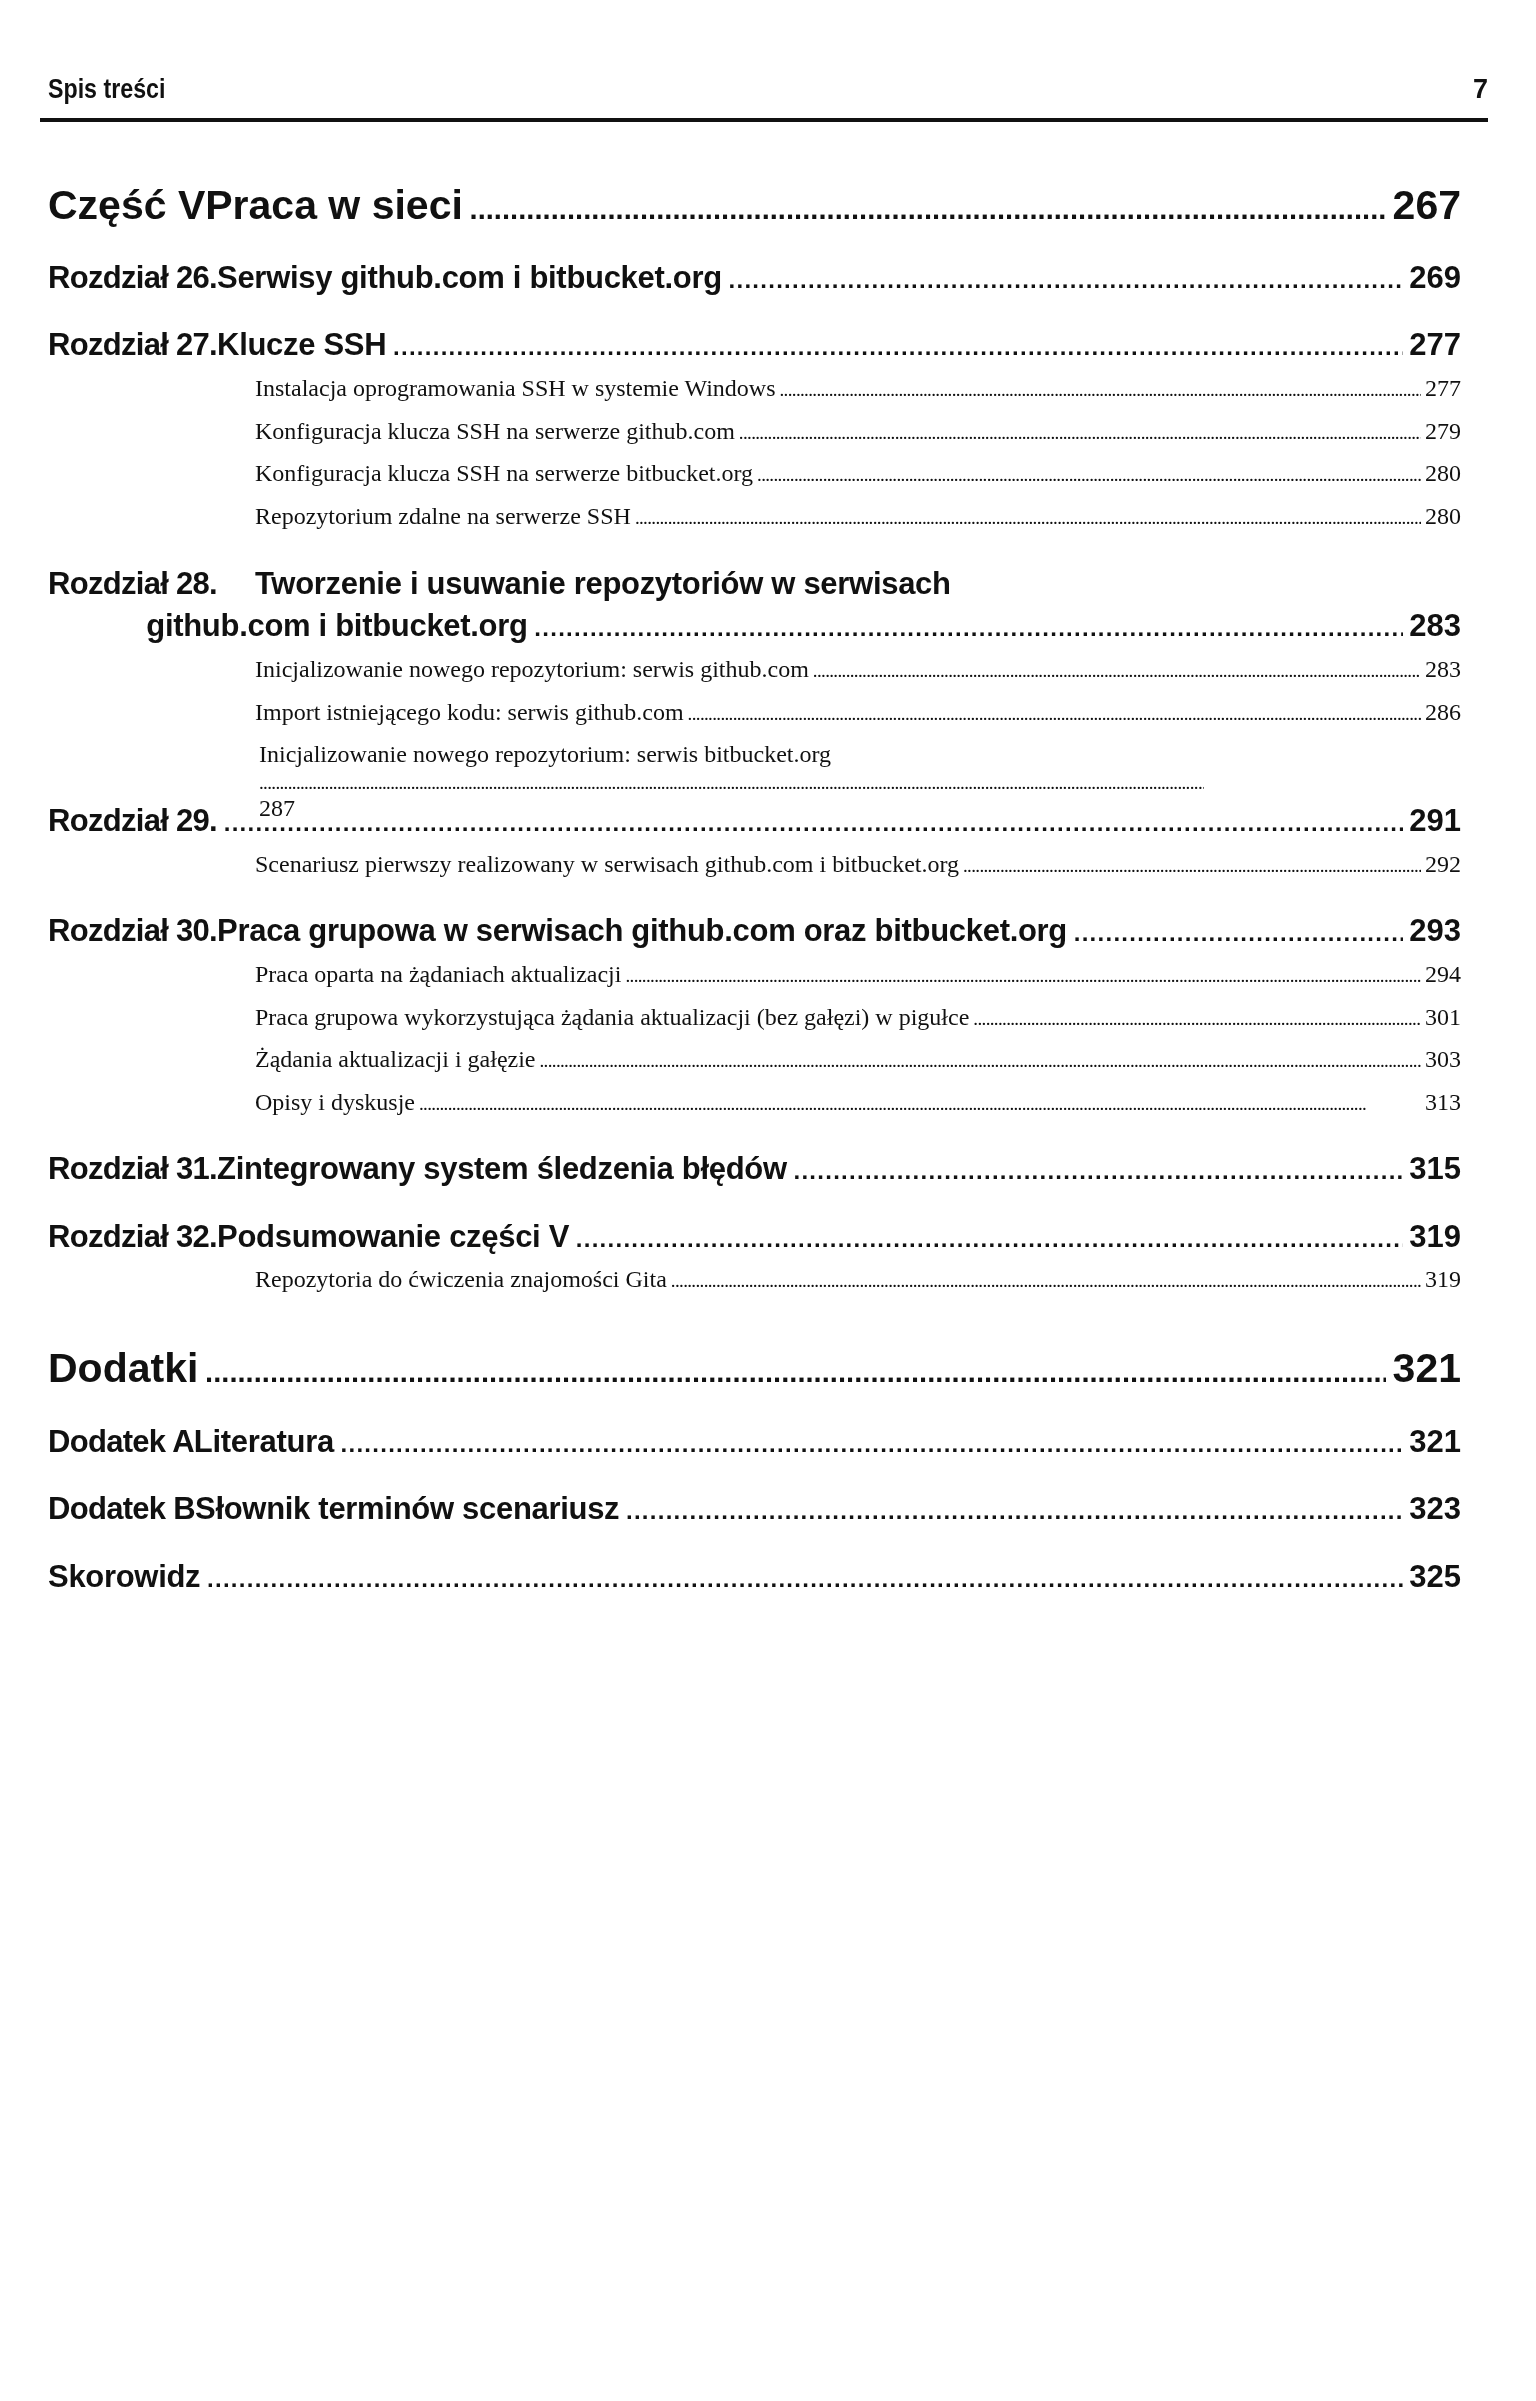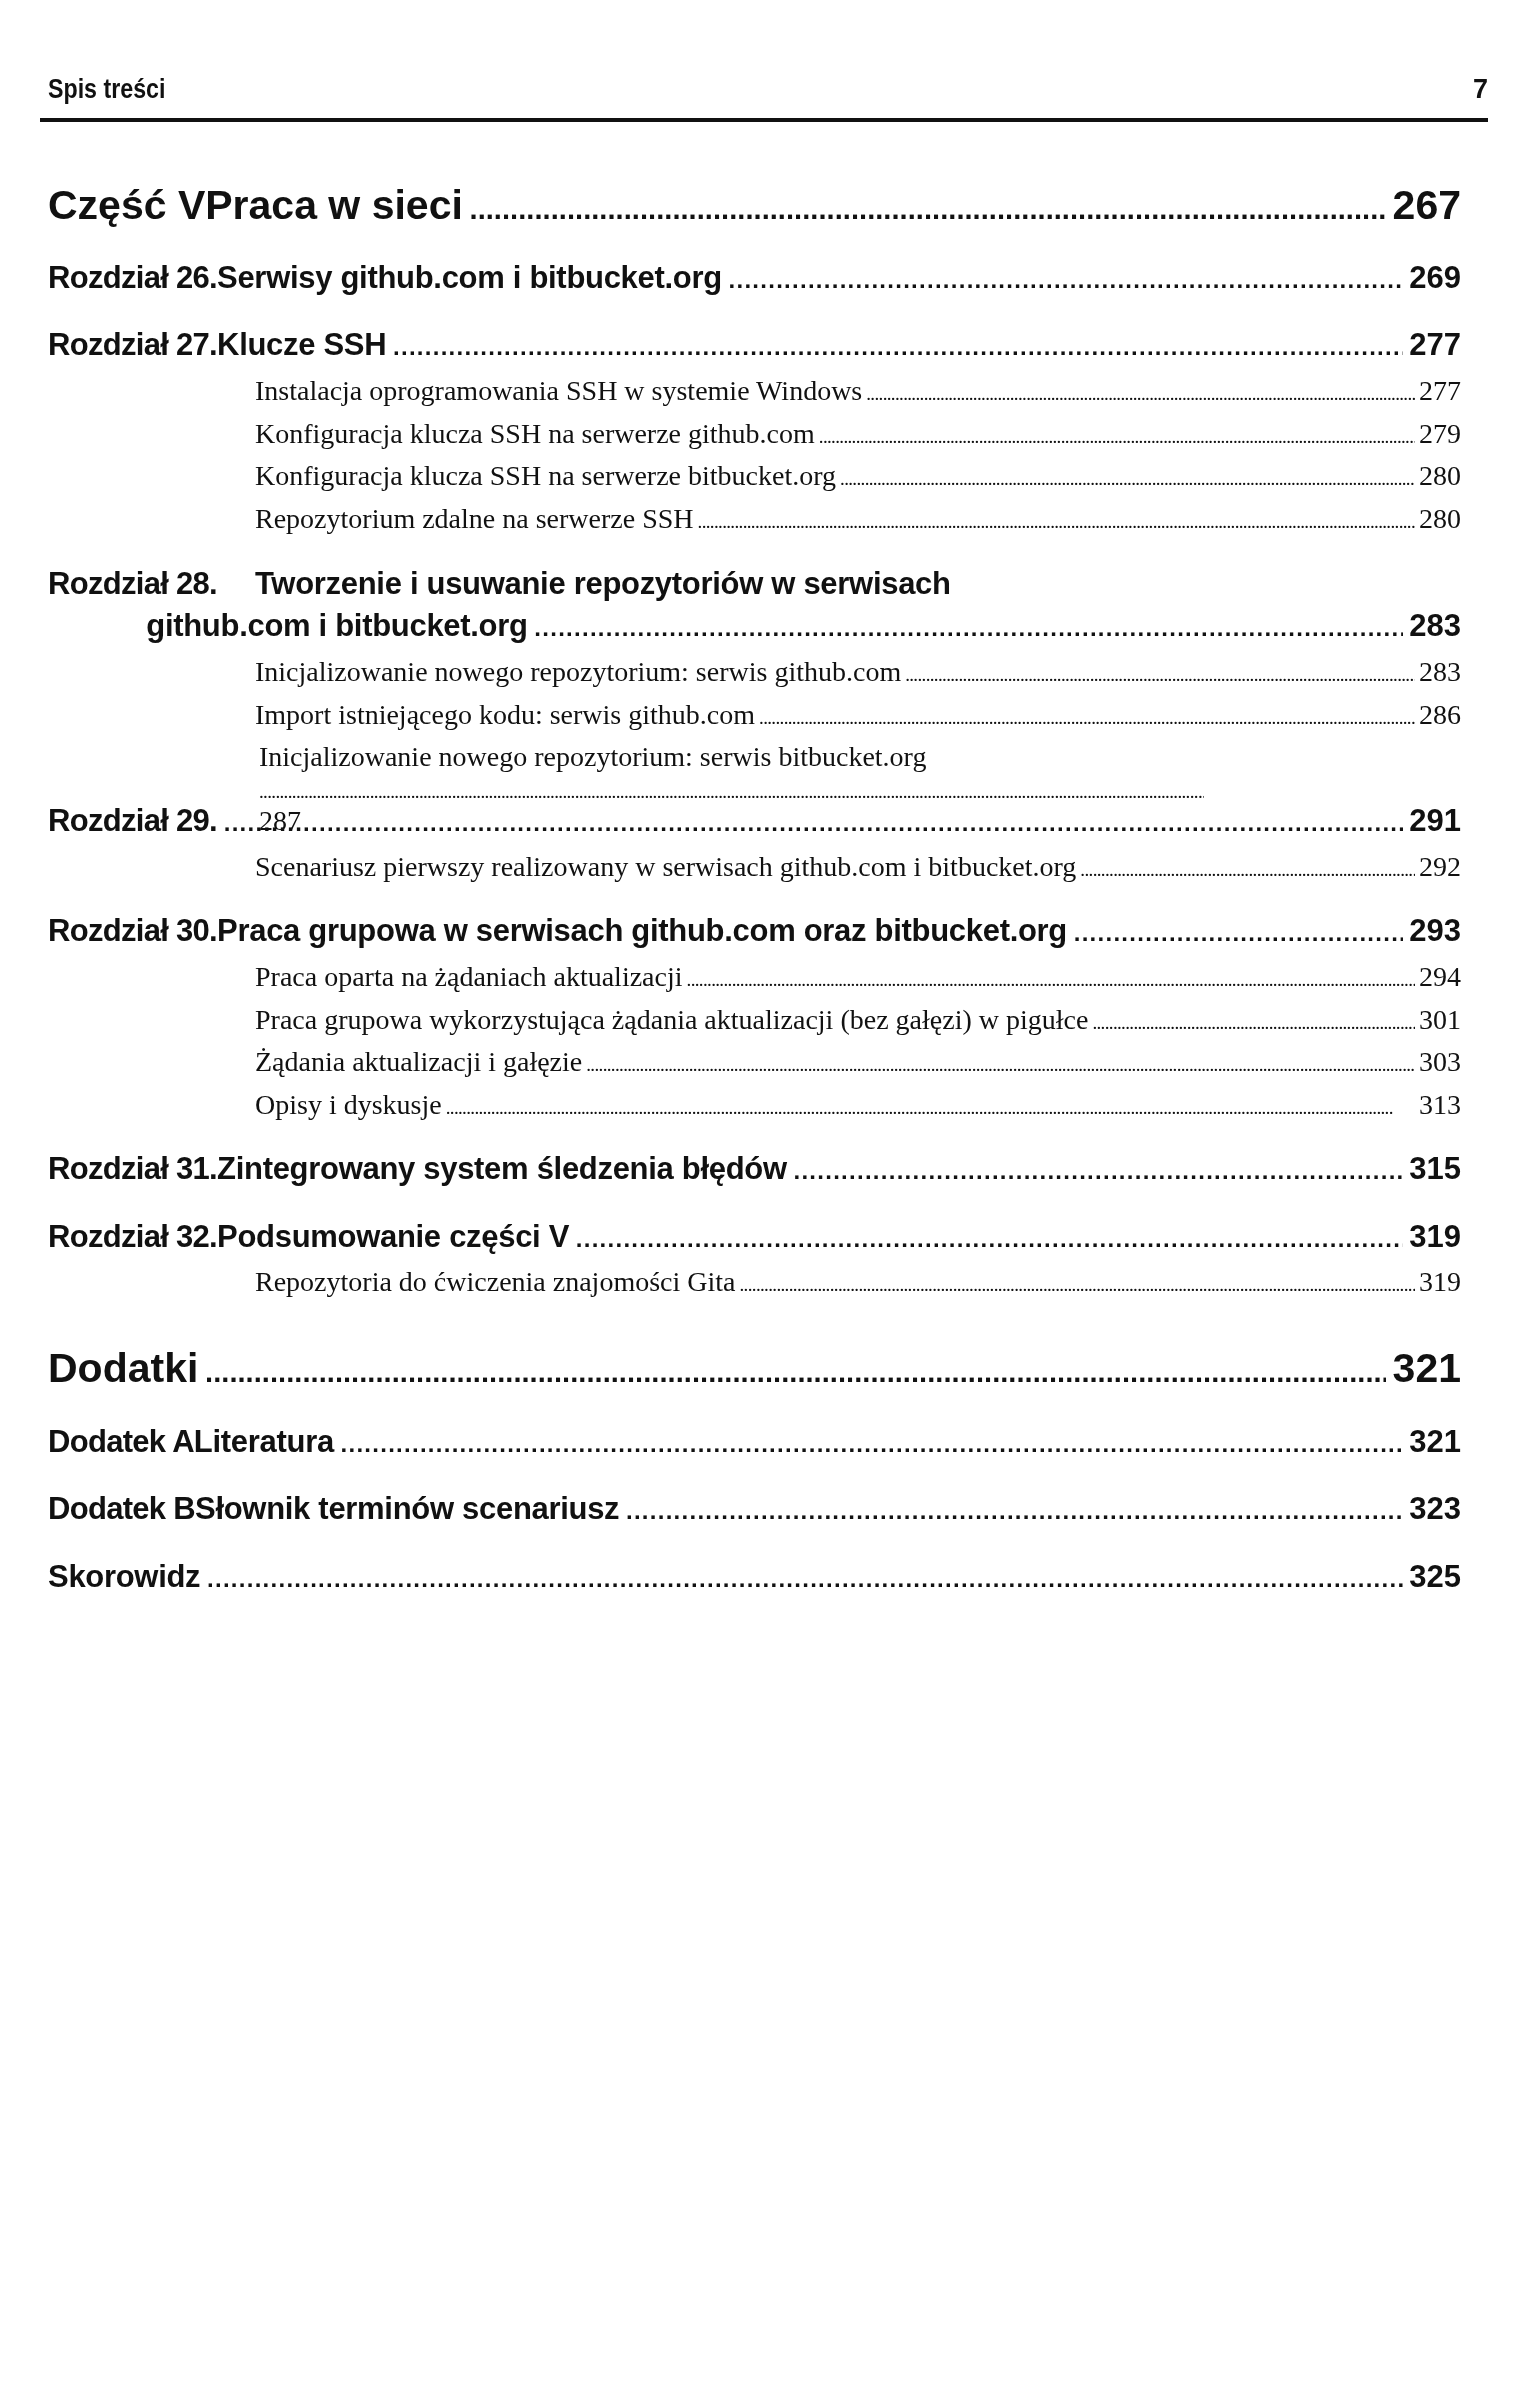--- a/index.html
+++ b/index.html
@@ -23,21 +23,21 @@
     .part .lbl { display: inline-block; width: 207px; }
     .part .lead::after { letter-spacing: -4px; font-size: 29px; }
 
     
     .chap { font-family: "Liberation Sans", sans-serif; font-weight: bold; font-size: 31px; }
     .chap .lbl { display: inline-block; width: 207px; letter-spacing: -0.7px; }
     .chap .ttl { letter-spacing: -0.3px; }
     .chap .lead::after { letter-spacing: -2.7px; font-size: 24px; }
 
     
-    .sec { font-family: "Liberation Serif", serif; font-size: 28px; padding-left: 207px; box-sizing: border-box; }
+    .sec { font-family: "Liberation Serif", serif; font-size: 24px; padding-left: 207px; box-sizing: border-box; }
     .sec .lead { margin: 0 4px; }
     .sec .lead::after { letter-spacing: -2.7px; font-size: 19px; }
   </style>
 </head>
 <body>
 
 <div class="page">
 
   <div class="running-head">
     <span class="rh-title">Spis treści</span>

